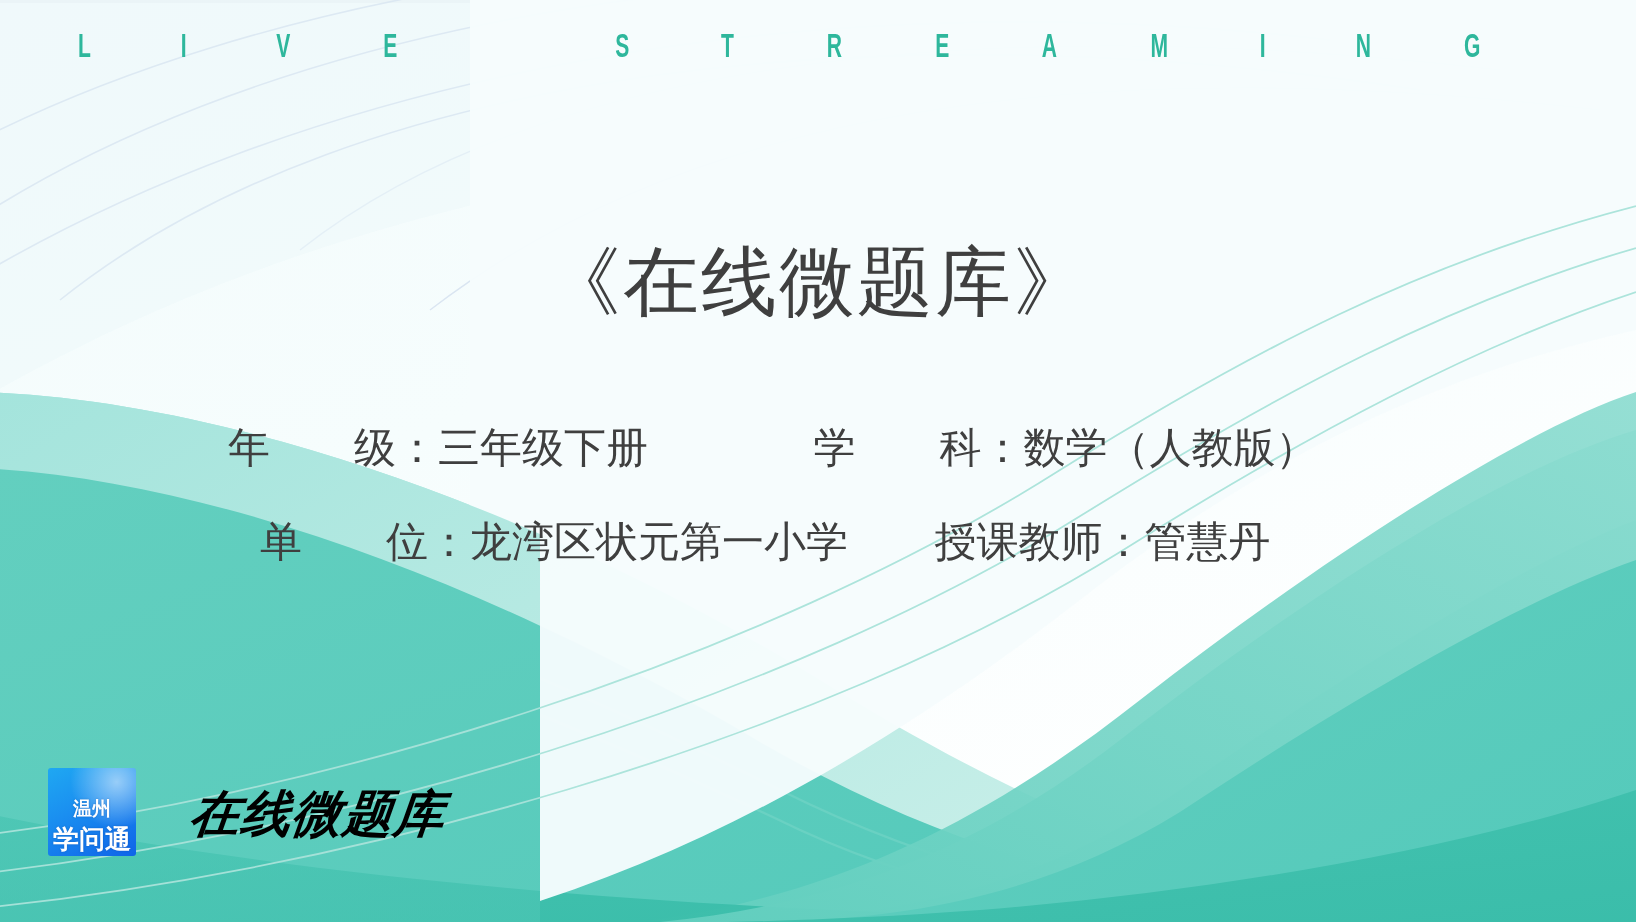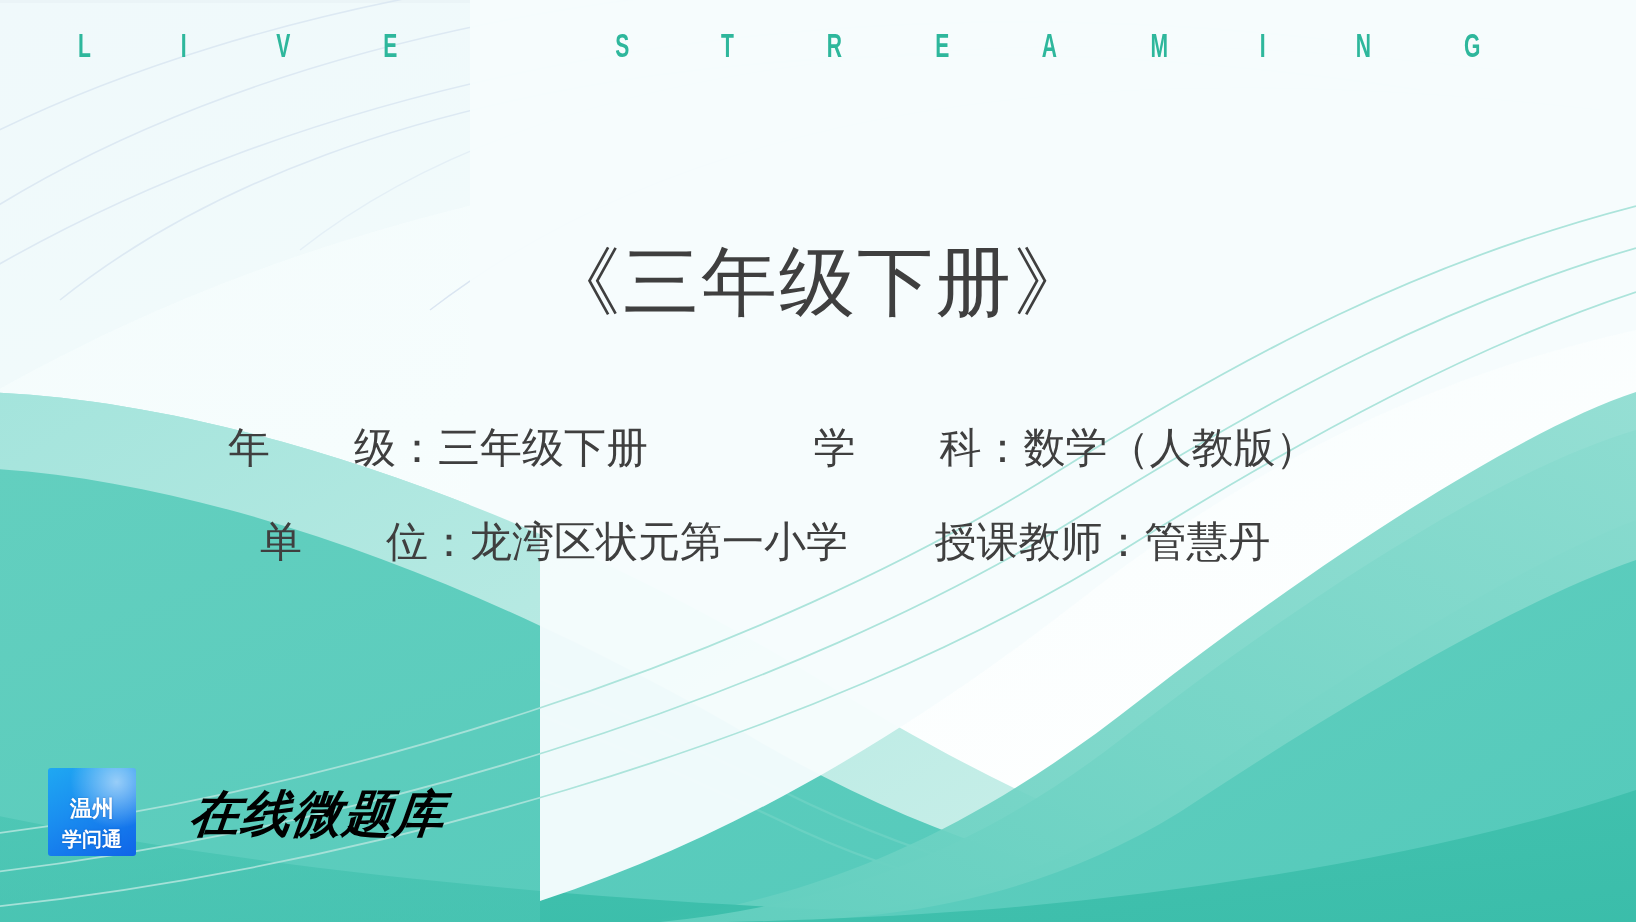--- a/index.html
+++ b/index.html
@@ -113,22 +113,22 @@
   }
   #brand-badge .bline {
     color: #ffffff;
     font-weight: 700;
     font-size: 26px;
     line-height: 31px;
     letter-spacing: 0px;
     white-space: pre;
     text-shadow: 0 0 2px rgba(0,40,120,0.35);
   }
-  #brand-badge .bline.b1 { font-size: 22px; margin-top: 24px; }
-  #brand-badge .bline.b2 { font-size: 20px; }
+  #brand-badge .bline.b1 { font-size: 19px; margin-top: 24px; }
+  #brand-badge .bline.b2 { font-size: 26px; }
 
   #brand-script {
     position: absolute;
     left: 150px;
     top: 12px;
     width: 270px;
     height: 84px;
     display: flex;
     align-items: center;
   }
@@ -240,21 +240,21 @@
     <span class="lsletter">T</span>
     <span class="lsletter">R</span>
     <span class="lsletter">E</span>
     <span class="lsletter">A</span>
     <span class="lsletter">M</span>
     <span class="lsletter">I</span>
     <span class="lsletter">N</span>
     <span class="lsletter">G</span>
   </div>
 
-  <div id="main-title">《三年级下册》</div>
+  <div id="main-title">《在线微题库》</div>
 
   <div id="meta-block">
 
     <div class="meta-row">
       <div class="meta-cell left">年　　级：三年级下册</div>
       <div class="meta-cell right">学　　科：数学（人教版）</div>
     </div>
 
     <div class="meta-row">
       <div class="meta-cell right">单　　位：龙湾区状元第一小学</div>

